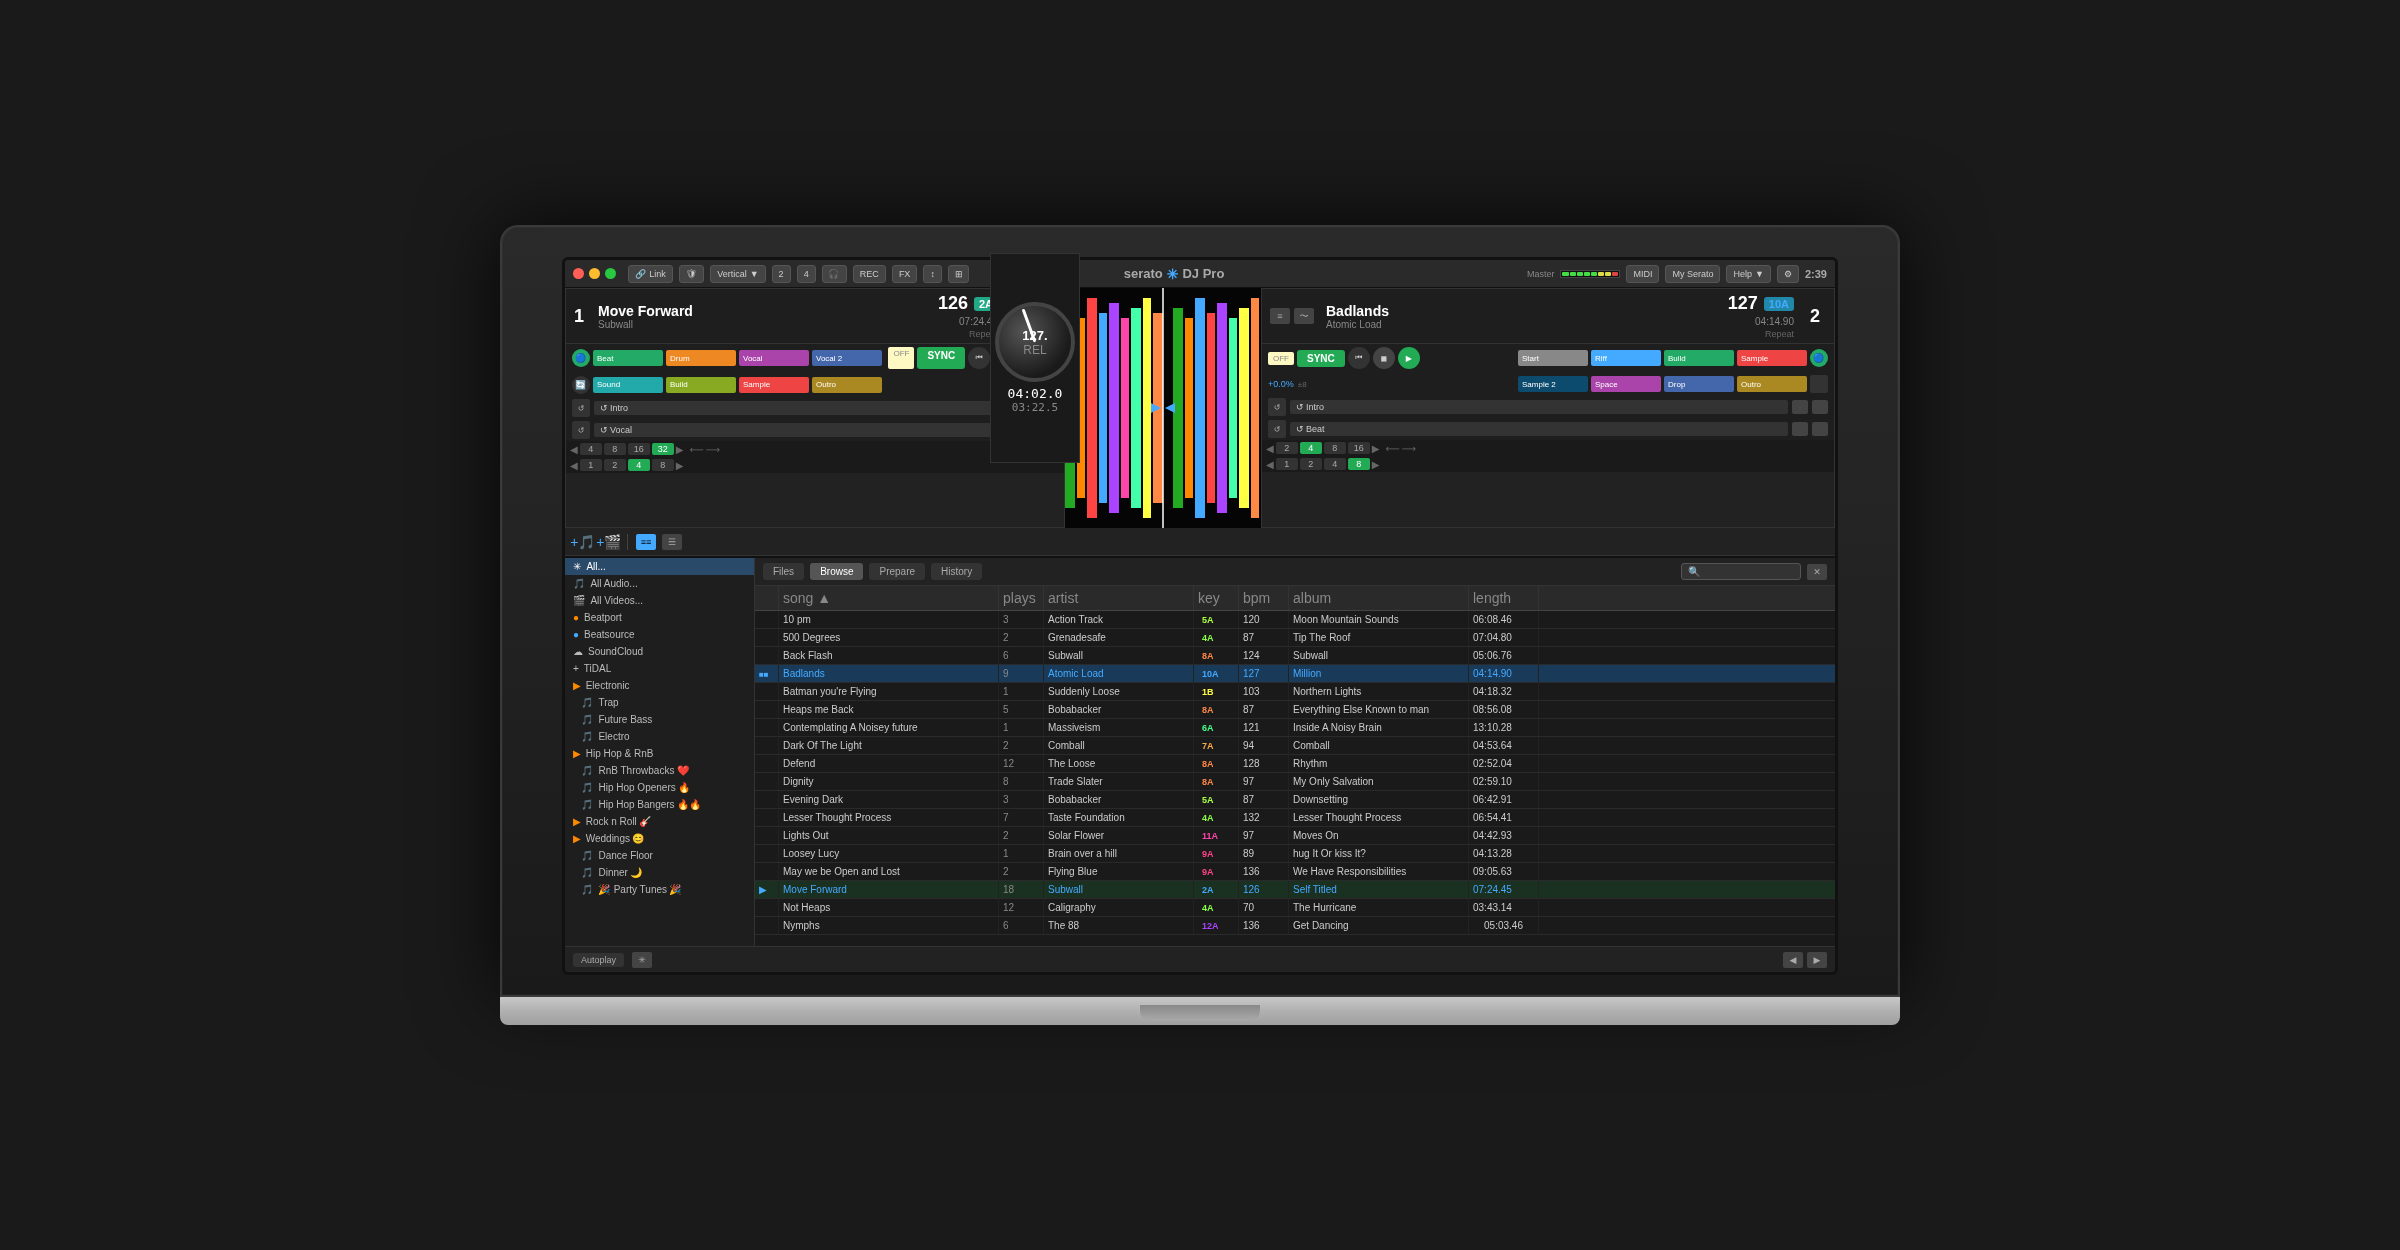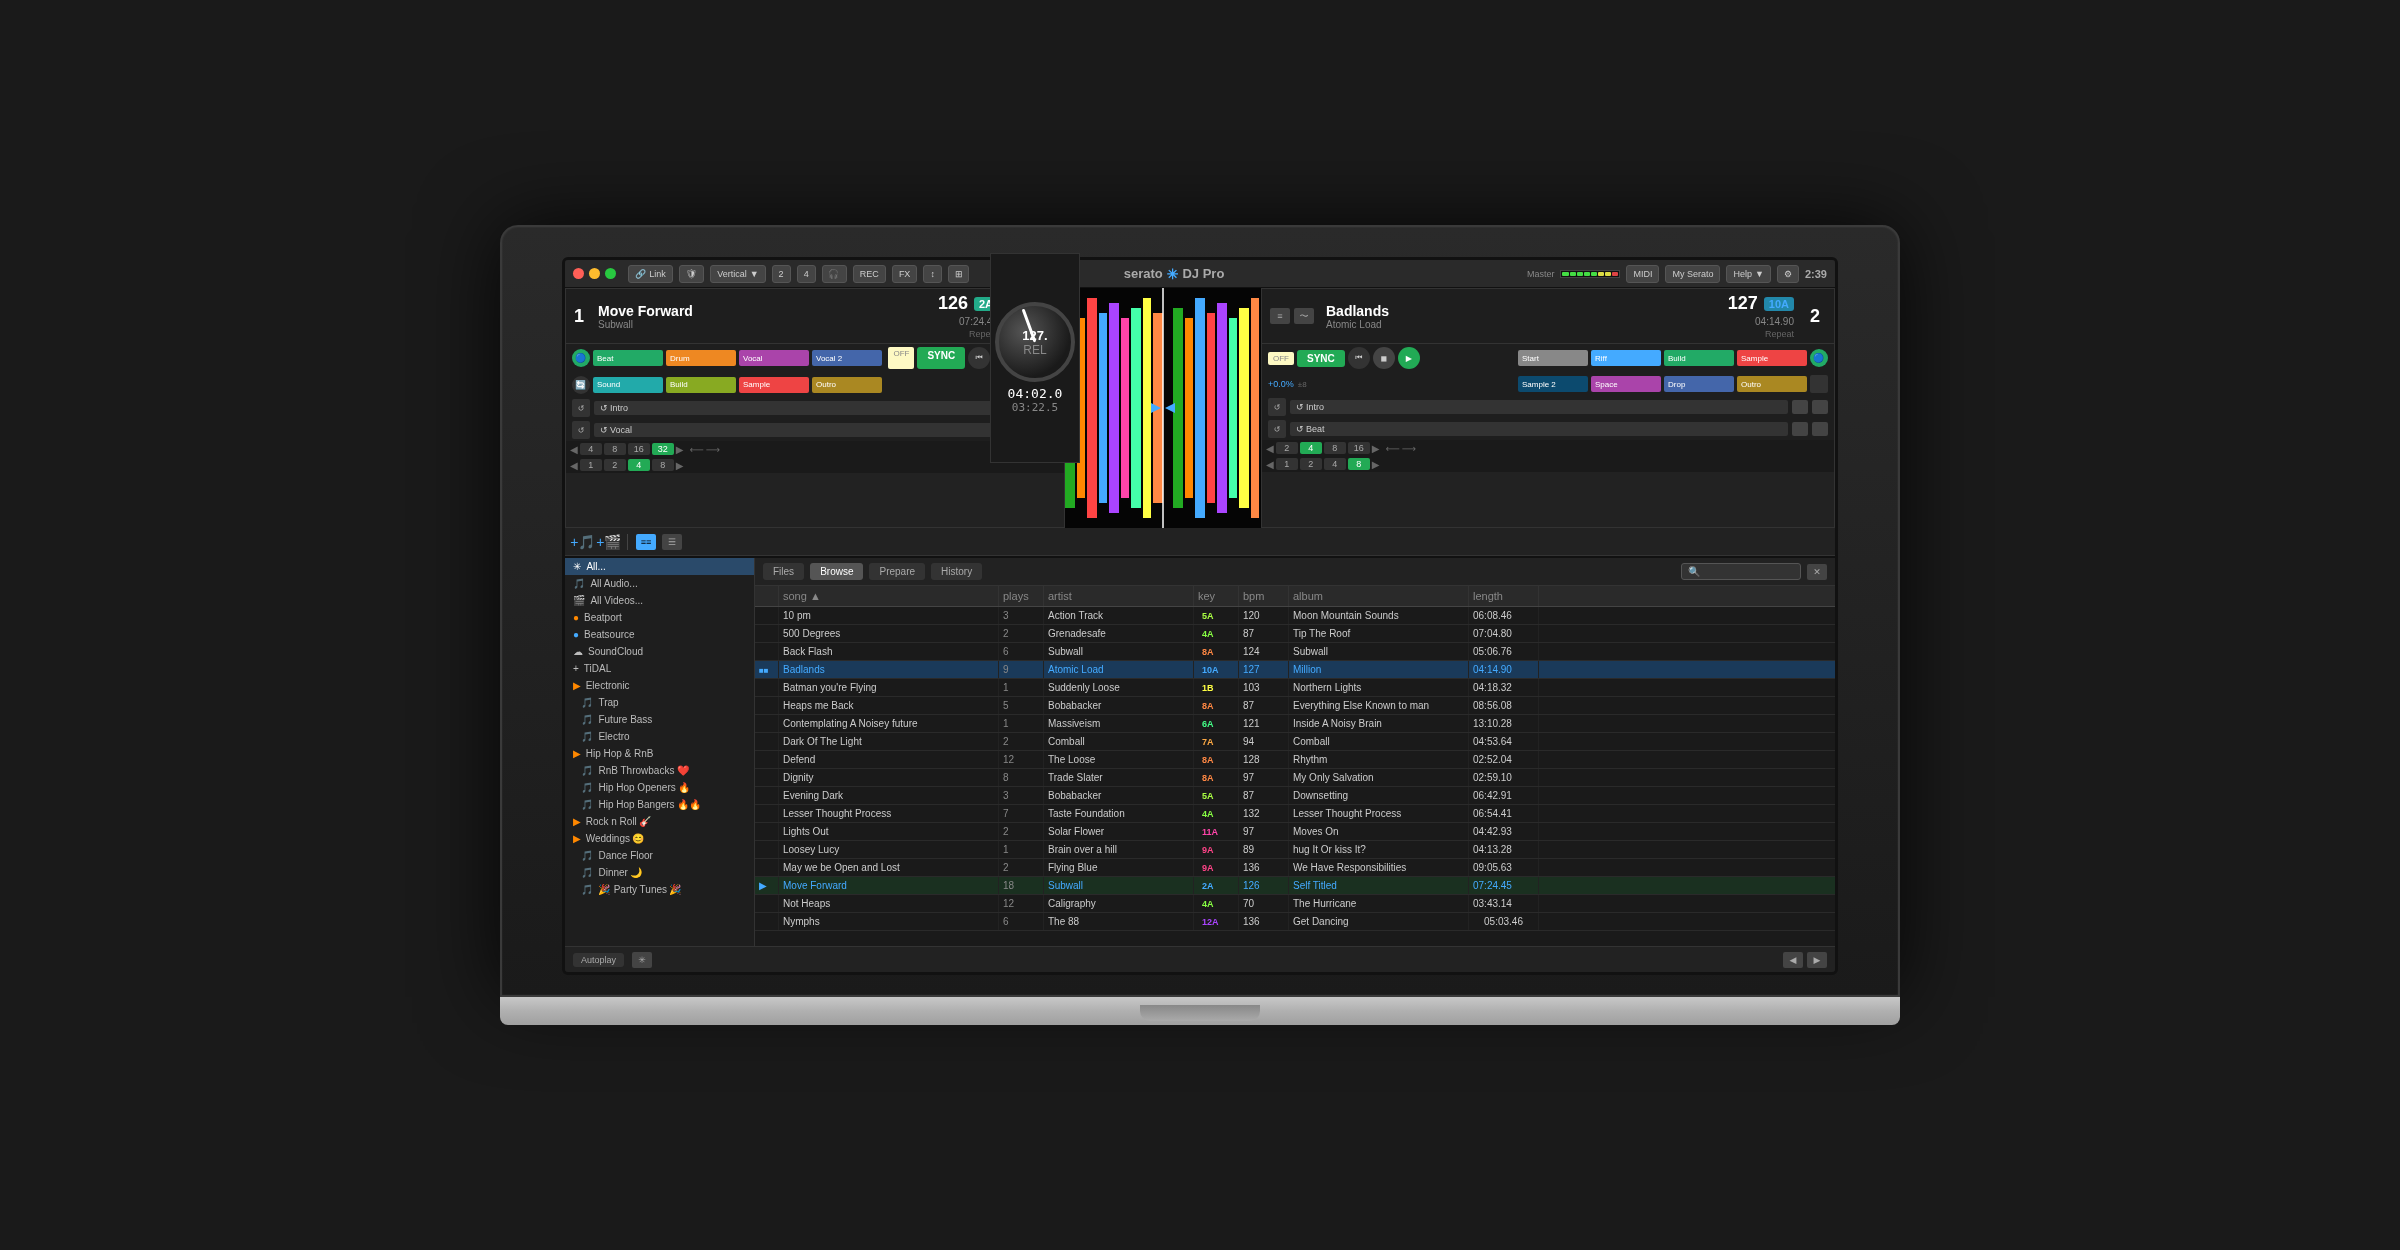--- a/index.html
+++ b/index.html
@@ -337,21 +337,21 @@
       flex: 1;
       overflow-y: auto;
       overflow-x: hidden;
     }
 
     .track-table-header {
       display: grid;
       grid-template-columns: 24px 220px 45px 150px 45px 50px 180px 70px 60px;
       background: #2a2a2a;
       border-bottom: 1px solid #444;
-      font-size: 11px;
+      font-size: 14px;
       color: #888;
       position: sticky;
       top: 0;
       z-index: 10;
     }
 
     .th-cell {
       padding: 4px 4px;
       border-right: 1px solid #333;
       overflow: hidden;

